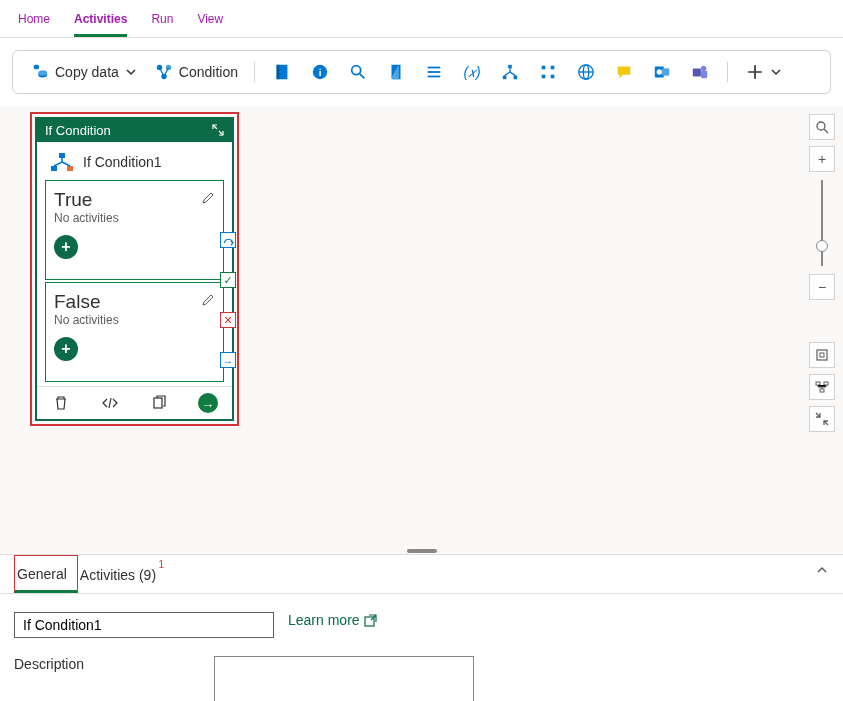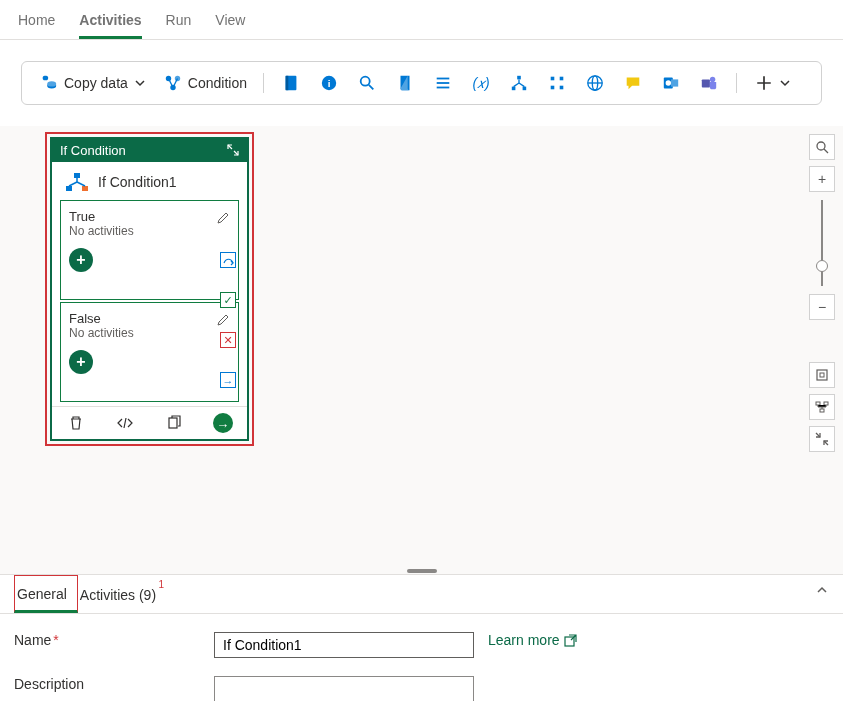--- a/index.html
+++ b/index.html
@@ -1,48 +1,48 @@
 <!DOCTYPE html>
 <html><head>
   <meta charset="utf-8">
   <style>
     * { box-sizing: border-box; margin: 0; padding: 0; }
     body { font-family: "Segoe UI", -apple-system, sans-serif; font-size: 14px; color: #323130; background: #fff; width: 843px; height: 701px; overflow: hidden; position: relative; }
 
     
     .top-nav { display: flex; gap: 24px; padding: 8px 18px 0 18px; border-bottom: 1px solid #e1dfdd; }
-    .top-nav-item { padding: 4px 0 8px 0; cursor: pointer; font-size: 14px; color: #737373; }
+    .top-nav-item { padding: 4px 0 8px 0; cursor: pointer; font-size: 12px; color: #a21caf; }
     .top-nav-item.active { border-bottom: 3px solid #107c41; font-weight: 700; }
 
     
-    .toolbar { display: flex; align-items: center; gap: 12px; padding: 8px 14px; margin: 21px; border: 1px solid #d1d1d1; border-radius: 6px; }
+    .toolbar { display: flex; align-items: center; gap: 12px; padding: 8px 14px; margin: 12px; border: 1px solid #d1d1d1; border-radius: 6px; }
     .tb-btn { display: flex; align-items: center; gap: 6px; padding: 4px 4px; cursor: pointer; color: #323130; }
     .tb-btn.with-label { padding-right: 2px; }
     .tb-icon { width: 18px; height: 18px; display: inline-flex; align-items: center; justify-content: center; }
     .tb-icon svg { width: 18px; height: 18px; }
     .tb-sep { width: 1px; height: 20px; background: #d1d1d1; margin: 0 2px; }
 
     
     .canvas-wrap { position: relative; height: 448px; background: #faf9f8; }
     .canvas-controls { position: absolute; right: 8px; top: 8px; display: flex; flex-direction: column; gap: 6px; align-items: center; }
     .ctrl-box { width: 26px; height: 26px; border: 1px solid #d1d1d1; display: flex; align-items: center; justify-content: center; background: #fff; cursor: pointer; font-size: 14px; color: #555; }
     .zoom-track { position: relative; width: 2px; height: 86px; background: #8a8886; margin: 2px 0; }
     .zoom-handle { position: absolute; left: -5px; top: 60px; width: 12px; height: 12px; border: 1px solid #8a8886; border-radius: 50%; background: #fff; }
 
     
-    .activity-outer { position: absolute; left: 45px; top: 6px; width: 209px; border: 2px solid #d13438; padding: 3px; }
+    .activity-outer { position: absolute; left: 30px; top: 6px; width: 209px; border: 2px solid #d13438; padding: 3px; }
     .activity { border: 2px solid #0b6a47; background: #fff; }
     .activity-header { background: #0b6a47; color: #fff; padding: 4px 8px; font-size: 13px; display: flex; align-items: center; justify-content: space-between; }
     .activity-expand { cursor: pointer; color: #fff; font-size: 11px; }
     .activity-body { padding: 6px 8px 2px 8px; }
     .activity-title-row { display: flex; align-items: center; gap: 8px; padding: 4px 0 8px 4px; }
     .if-icon { width: 26px; height: 20px; }
     .if-icon svg { width: 26px; height: 20px; }
     .branch-box { border: 1px solid #107c41; margin-bottom: 2px; padding: 8px 8px 10px 8px; position: relative; min-height: 100px; }
-    .branch-title { font-size: 13px; color: #323130; }
+    .branch-title { font-size: 19px; color: #323130; }
     .branch-sub { font-size: 12px; color: #605e5c; }
     .branch-pencil { position: absolute; right: 8px; top: 10px; cursor: pointer; color: #605e5c; }
     .branch-add { width: 24px; height: 24px; border-radius: 50%; background: #0b6a47; color: #fff; display: flex; align-items: center; justify-content: center; margin-top: 10px; cursor: pointer; font-size: 16px; font-weight: bold; }
     .activity-footer { display: flex; justify-content: space-around; align-items: center; padding: 6px 0; border-top: 1px solid #e1dfdd; }
     .footer-icon { cursor: pointer; color: #323130; width: 20px; height: 20px; display: flex; align-items: center; justify-content: center; }
     .footer-go { width: 20px; height: 20px; border-radius: 50%; background: #107c41; color: #fff; display: flex; align-items: center; justify-content: center; font-size: 13px; }
 
     .side-markers { position: absolute; left: 220px; top: 126px; display: flex; flex-direction: column; gap: 24px; }
     .side-box { width: 16px; height: 16px; border: 1px solid #8a8886; background: #fff; display: flex; align-items: center; justify-content: center; font-size: 11px; }
     .side-box.green { color: #107c41; border-color: #107c41; }
@@ -347,23 +347,20 @@
       <span class="panel-tab-sup">1</span>
     </div>
     <span class="panel-collapse">
       <svg width="14" height="14" viewBox="0 0 14 14">
           <path d="M3 9l4-4 4 4" stroke="#605e5c" stroke-width="1.5" fill="none"></path>
         </svg>
     </span>
   </div>
   <div class="panel-body">
     <div class="form-row">
-      <div class="form-label">
-        <span>Name</span><span class="req">*</span>
-      </div>
       <input class="form-input" type="text" value="If Condition1" style="">
       <a class="learn-more" href="#">
         <span>Learn more</span>
         <svg width="13" height="13" viewBox="0 0 13 13">
             <rect x="1" y="3" width="9" height="9" stroke="#0b6a47" stroke-width="1.2" fill="none"></rect>
             <path d="M5 1h7v7M12 1L7 6" stroke="#0b6a47" stroke-width="1.2" fill="none"></path>
           </svg>
       </a>
     </div>
     <div class="form-row">

